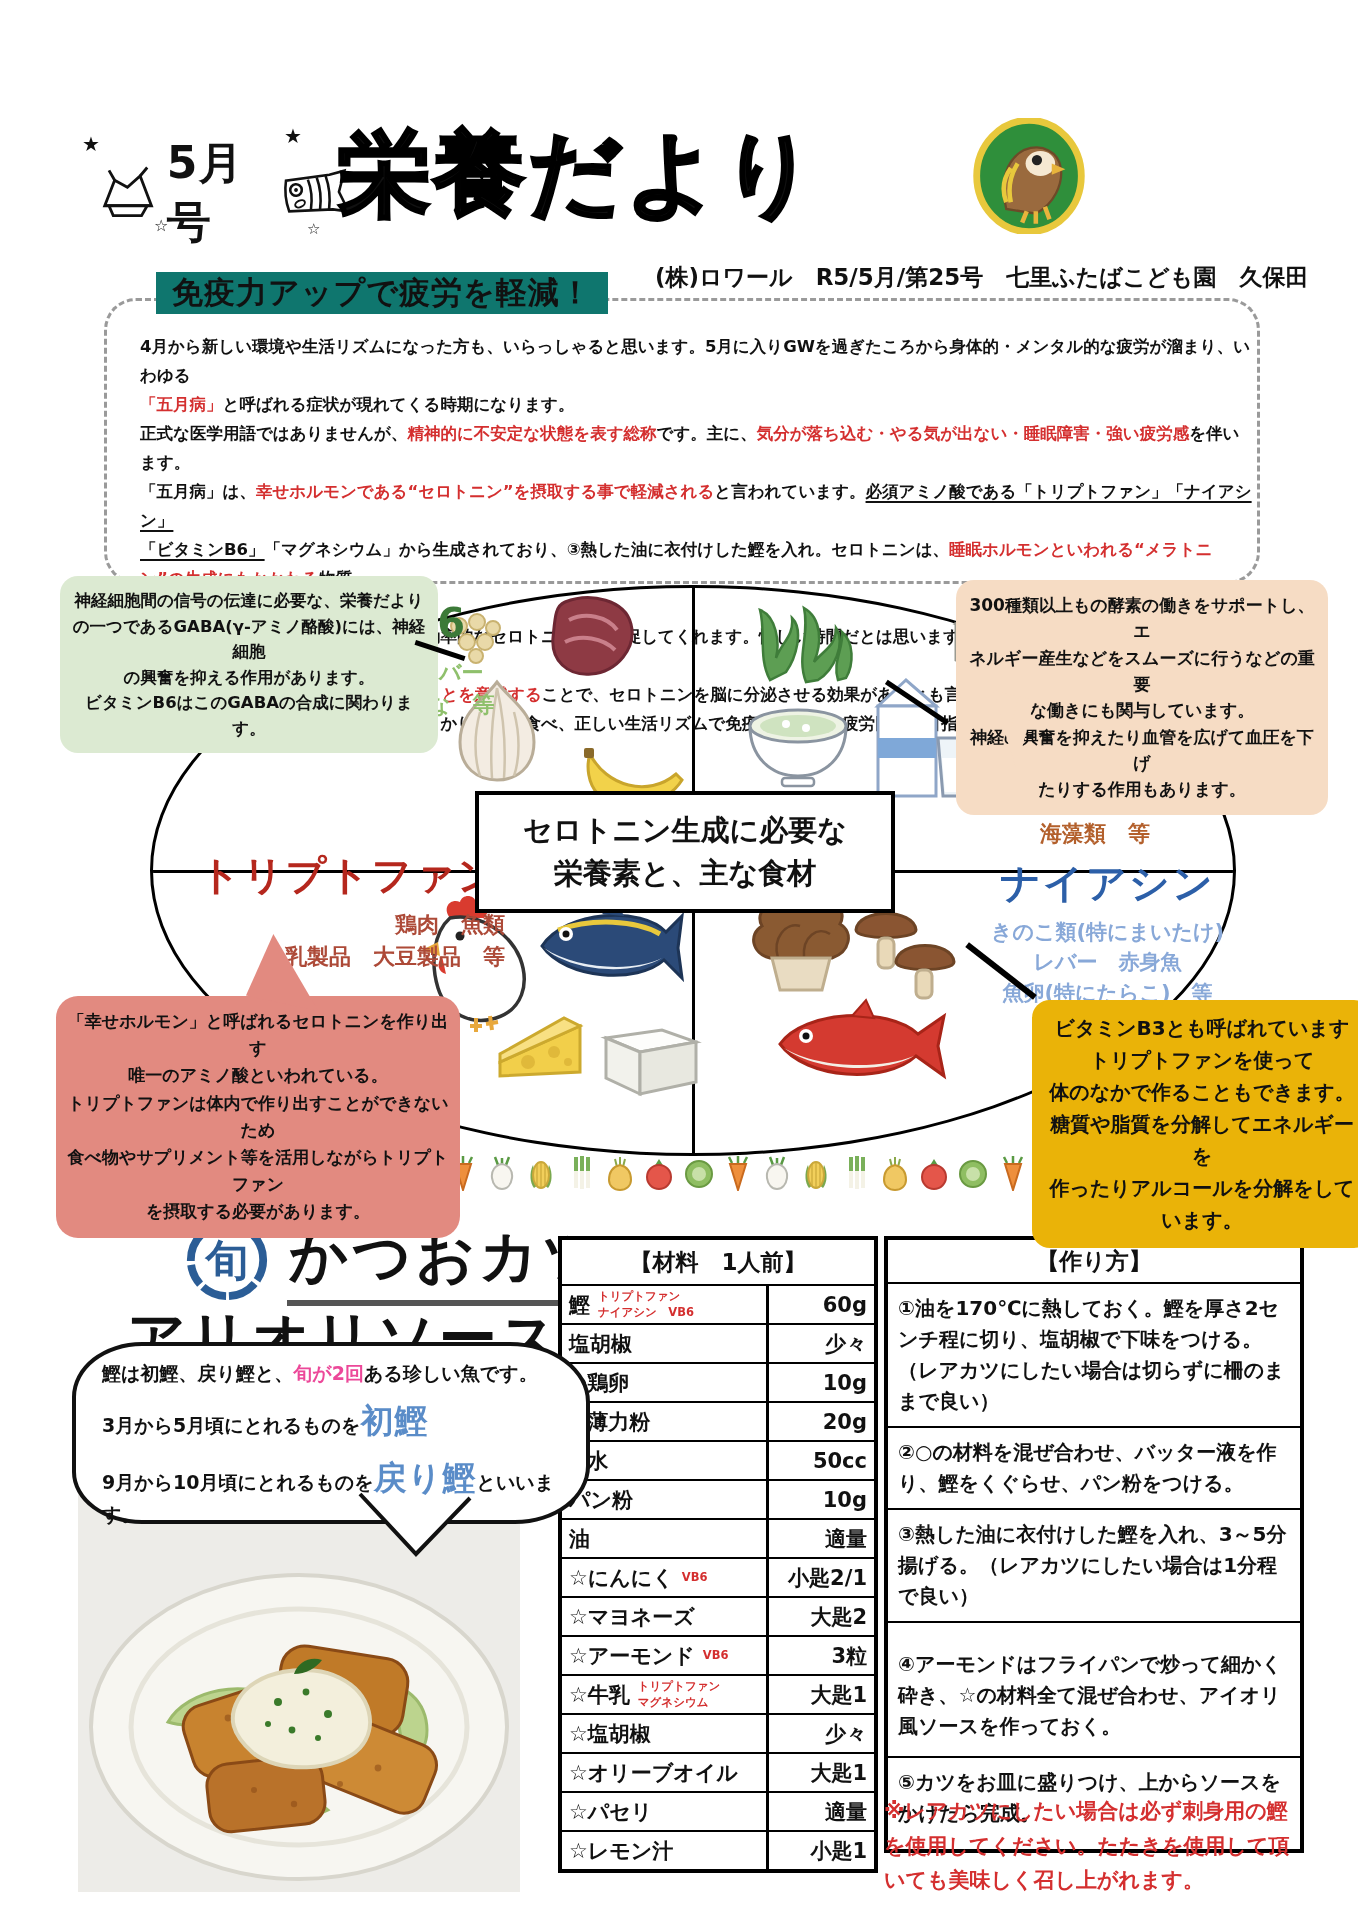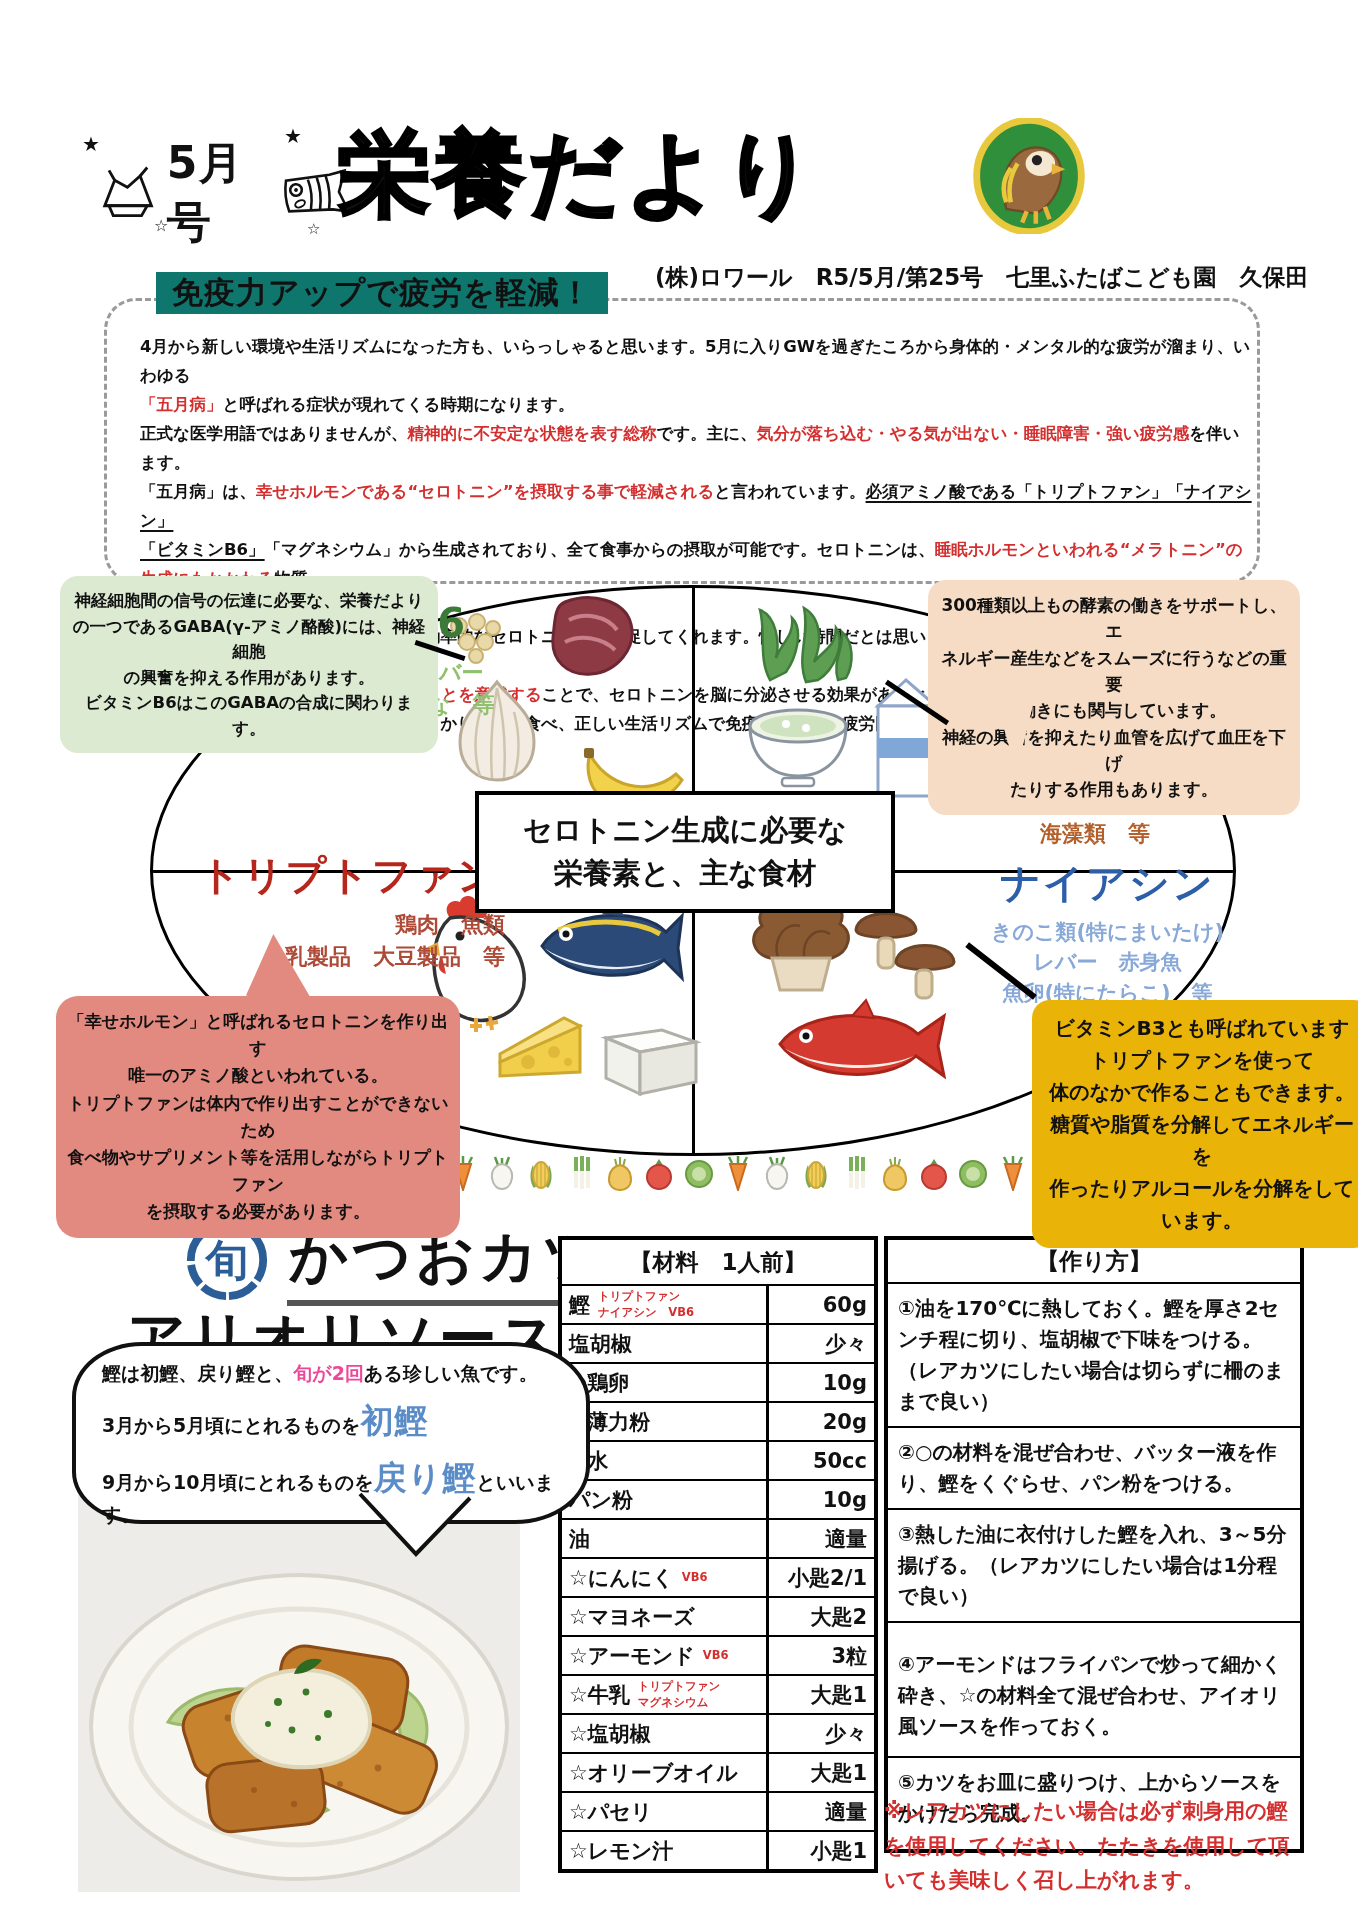--- a/index.html
+++ b/index.html
@@ -43,21 +43,21 @@
   .quad-trp{left:195px;top:848px;width:310px;}
   .quad-trp .q-title{font-size:40px;color:#b5271d;}
   .quad-trp .q-foods{font-size:22px;color:#ad4a38;text-align:right;}
   .quad-ni{left:950px;top:856px;width:315px;}
   .quad-ni .q-title{font-size:40px;color:#2c5fa8;}
   .quad-ni .q-foods{font-size:21px;color:#88a8d8;}
 
   
   .bubble{z-index:6;border-radius:18px;padding:12px 10px;text-align:center;font-weight:800;white-space:pre-line;}
   .bubble-green{left:60px;top:576px;width:358px;background:#dcead2;font-size:16.5px;line-height:1.55;}
-  .bubble-peach{left:928px;top:580px;width:352px;background:#f6dcc4;font-size:17px;line-height:1.55;}
+  .bubble-peach{left:956px;top:580px;width:352px;background:#f6dcc4;font-size:17px;line-height:1.55;}
   .bubble-red{left:56px;top:996px;width:384px;background:#e28a80;font-size:17px;line-height:1.6;border-radius:22px;}
   .bubble-blue{left:990px;top:1000px;width:320px;background:#eab308;font-size:20px;line-height:1.6;margin-left:42px;}
   .tail-line{position:absolute;background:#000;z-index:6;}
   .tail-tri{position:absolute;width:0;height:0;z-index:6;}
 
   
   .veg-row{left:55px;top:1148px;width:1248px;height:50px;display:flex;justify-content:space-between;align-items:center;}
   .veg{width:30px;height:36px;}
 
   
@@ -176,21 +176,21 @@
 
   <div class="abs publisher">(株)ロワール　R5/5月/第25号　七里ふたばこども園　久保田</div>
 
   <div class="abs intro-box"></div>
   <div class="abs intro-title">免疫力アップで疲労を軽減！</div>
   <div class="abs intro-text">
       <div class="rline"><span class="s-n">4月から新しい環境や生活リズムになった方も、いらっしゃると思います。5月に入りGWを過ぎたころから身体的・メンタル的な疲労が溜まり、いわゆる</span></div>
       <div class="rline"><span class="s-r">「五月病」</span><span class="s-n">と呼ばれる症状が現れてくる時期になります。</span></div>
       <div class="rline"><span class="s-n">正式な医学用語ではありませんが、</span><span class="s-r">精神的に不安定な状態を表す総称</span><span class="s-n">です。主に、</span><span class="s-r">気分が落ち込む・やる気が出ない・睡眠障害・強い疲労感</span><span class="s-n">を伴います。</span></div>
       <div class="rline"><span class="s-n">「五月病」は、</span><span class="s-r">幸せホルモンである“セロトニン”を摂取する事で軽減される</span><span class="s-n">と言われています。</span><span class="s-u">必須アミノ酸である「トリプトファン」「ナイアシン」</span></div>
-      <div class="rline"><span class="s-u">「ビタミンB6」</span><span class="s-n">「マグネシウム」から生成されており、全て食事からの摂取が可能です。セロトニンは、</span><span class="s-r">睡眠ホルモンといわれる“メラトニン”の生成にもかかわる</span><span class="s-n">物質</span></div>
+      <div class="rline"><span class="s-u">「ビタミンB6」</span><span class="s-n">「マグネシウム」から生成されており、③熱した油に衣付けした鰹を入れ。セロトニンは、</span><span class="s-r">睡眠ホルモンといわれる“メラトニン”の生成にもかかわる</span><span class="s-n">物質</span></div>
       <div class="rline"><span class="s-n">のため、快適な睡眠にもつながります。</span></div>
       <div class="rline"><span class="s-n">朝ご飯を食べることで脳が活性化し、効率的なセロトニン分泌を促してくれます。忙しい時間だとは思いますが、規則正しい生活を送ることで自律神経も整い、</span></div>
       <div class="rline"><span class="s-n">一石二鳥です。また、</span><span class="s-r">しっかりと噛むことを意識する</span><span class="s-n">ことで、セロトニンを脳に分泌させる効果があるとも言われています。</span></div>
       <div class="rline"><span class="s-n">上手に食材を組み合わせ、朝ご飯をしっかり噛んで食べ、正しい生活リズムで免疫力アップ・疲労回復を目指しましょう。</span></div>
     </div>
 
   <div class="abs ellipse">
     <div class="hline"></div>
     <div class="vline"></div>
   </div>

